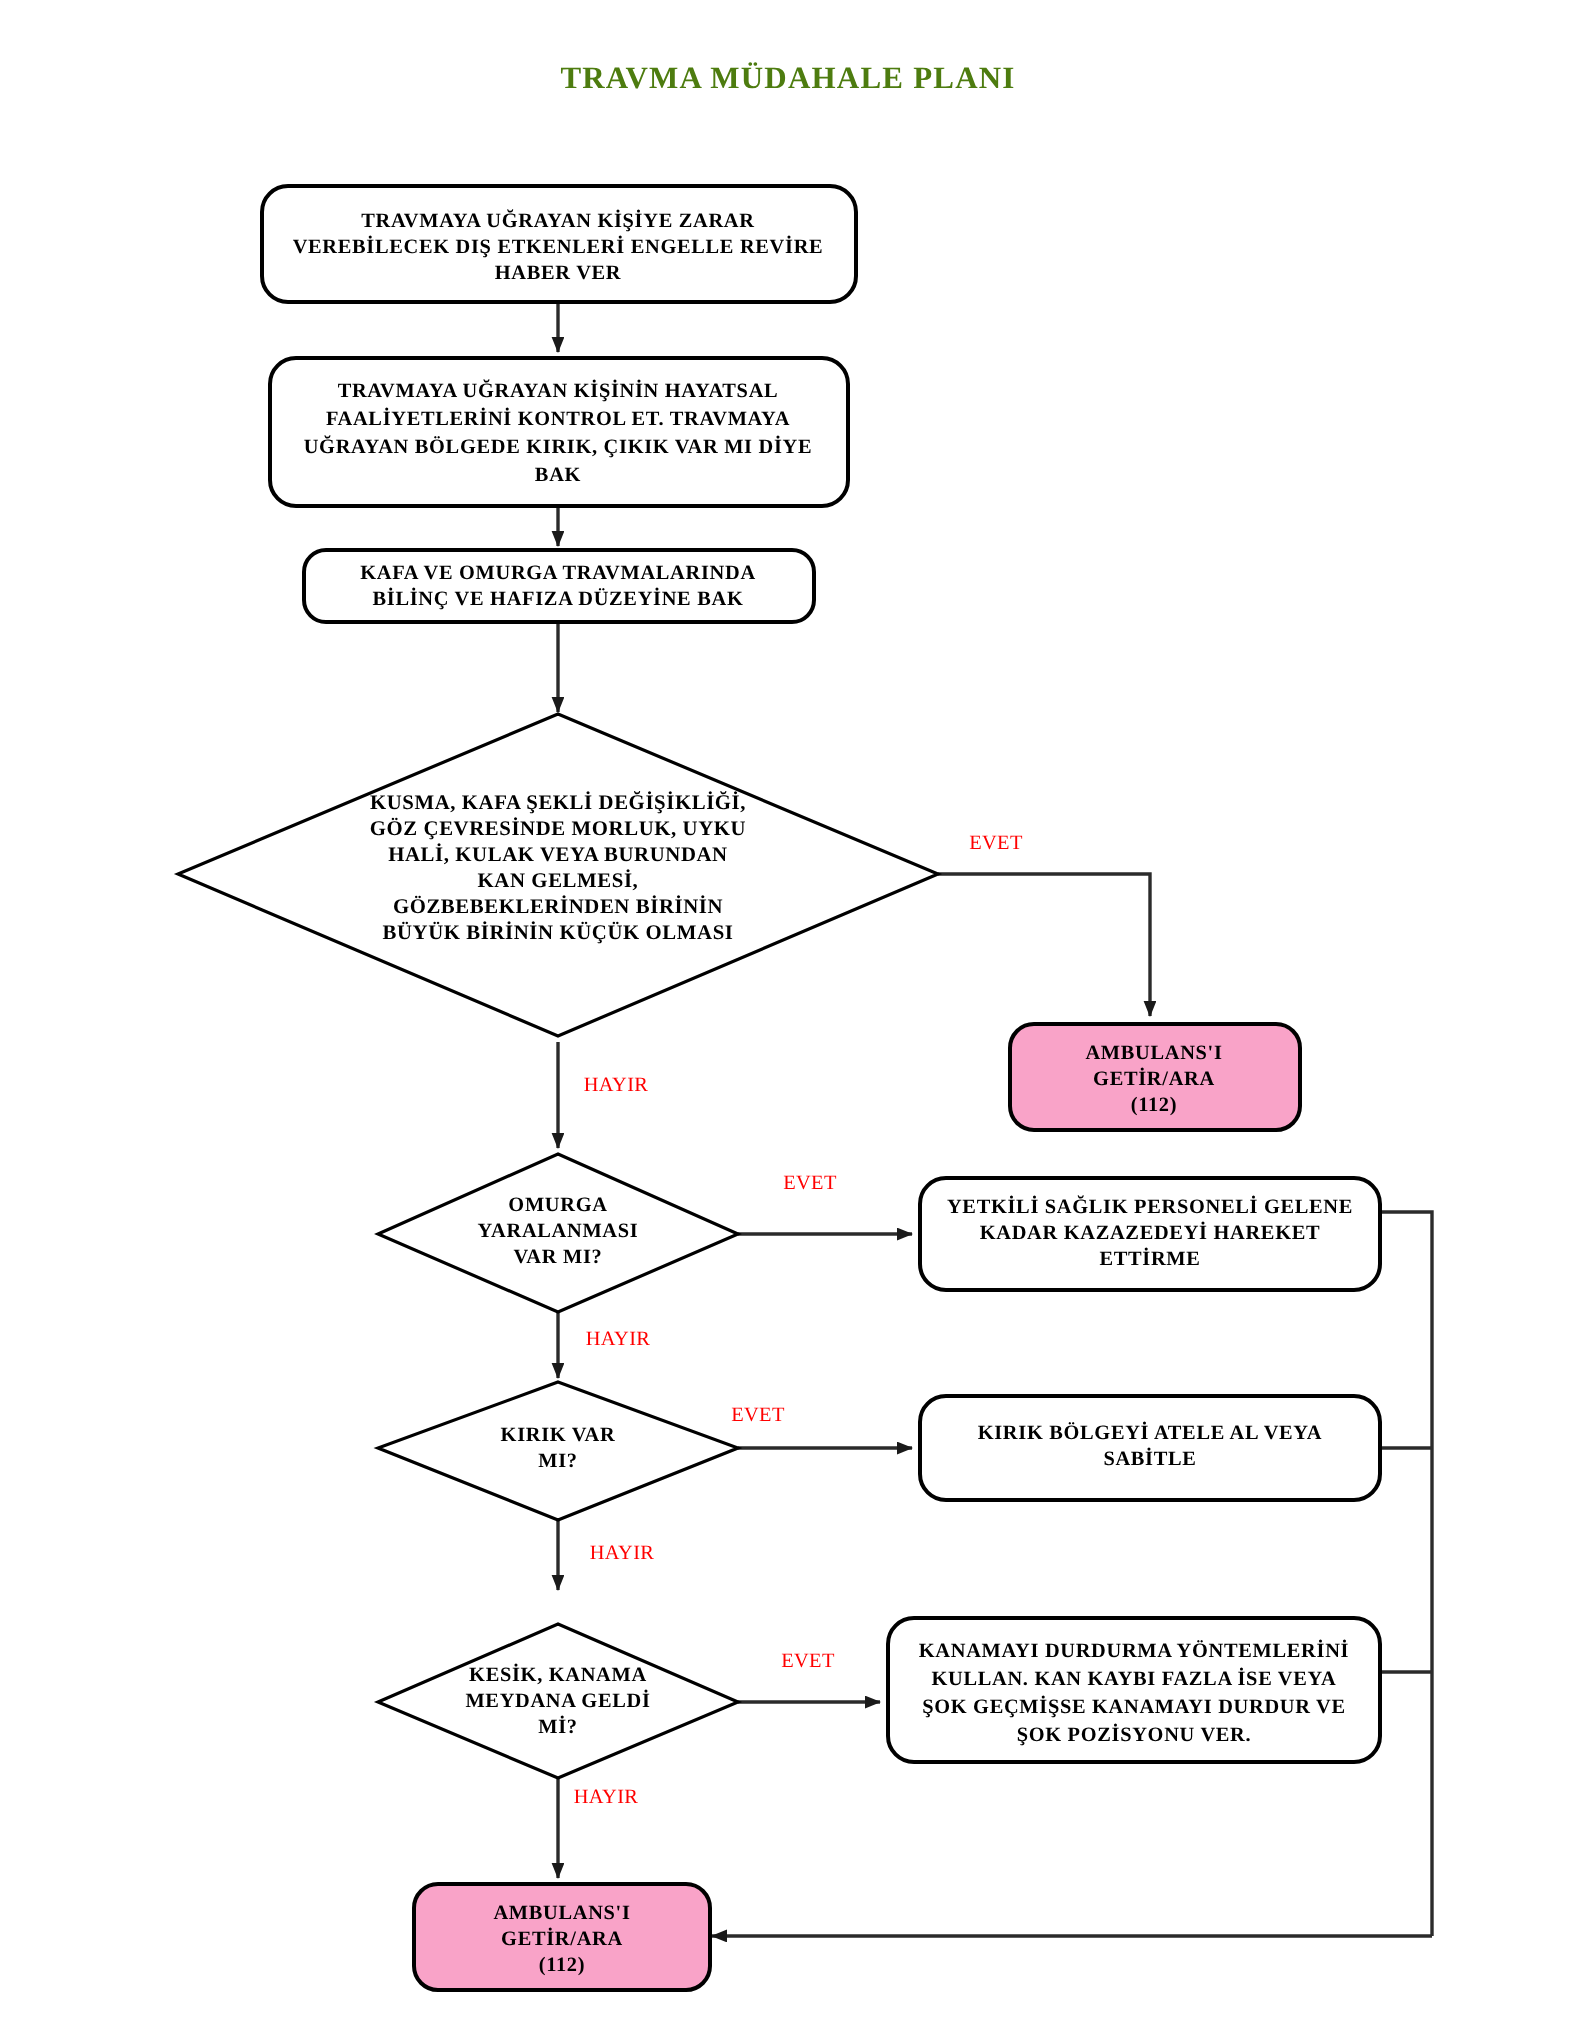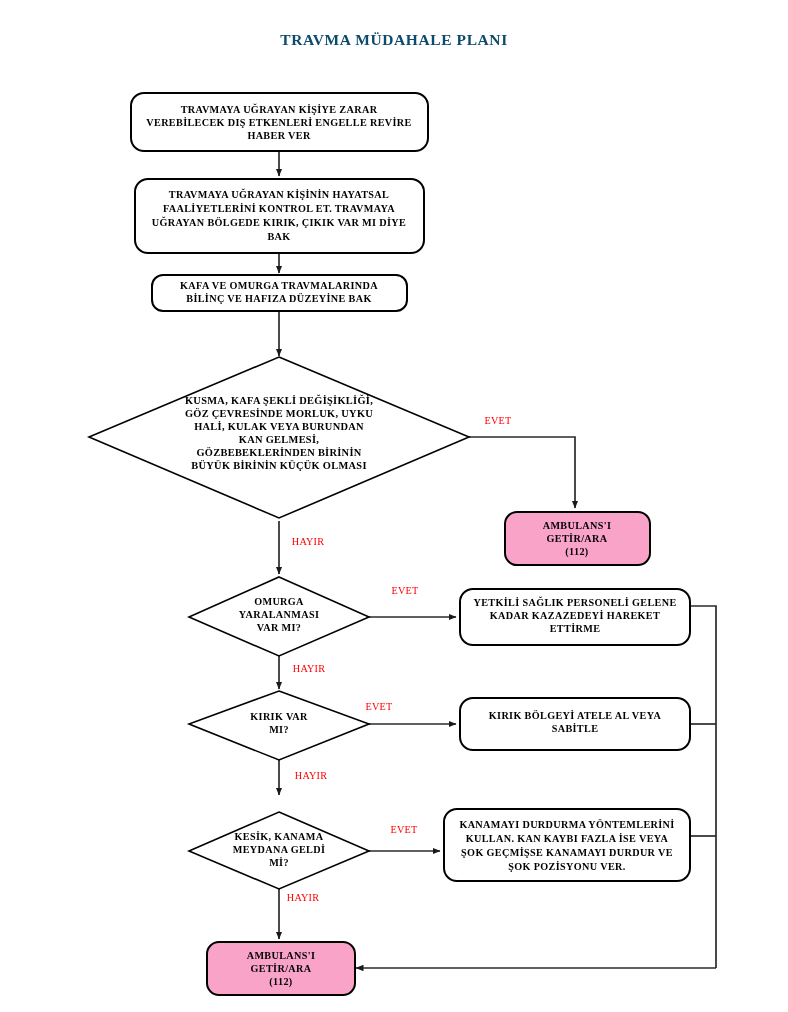--- a/index.html
+++ b/index.html
@@ -23,21 +23,21 @@
   .page-title {
     position: absolute;
     left: 0;
     top: 31px;
     width: 788px;
     text-align: center;
     font-family: "Liberation Serif", "DejaVu Serif", serif;
     font-weight: bold;
     font-size: 15.5px;
     letter-spacing: 0.6px;
-    color: #0c4a6e;
+    color: #4d7c0f;
   }
   svg.flow {
     position: absolute;
     left: 0; top: 0;
     width: 788px;
     height: 1012px;
   }
   .node-shape {
     fill: #ffffff;
     stroke: #000000;

